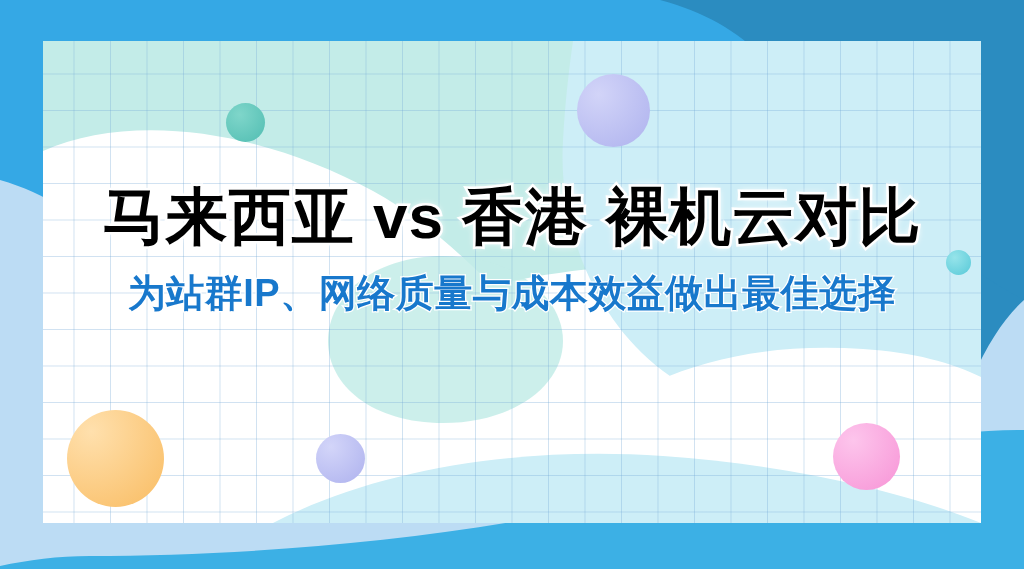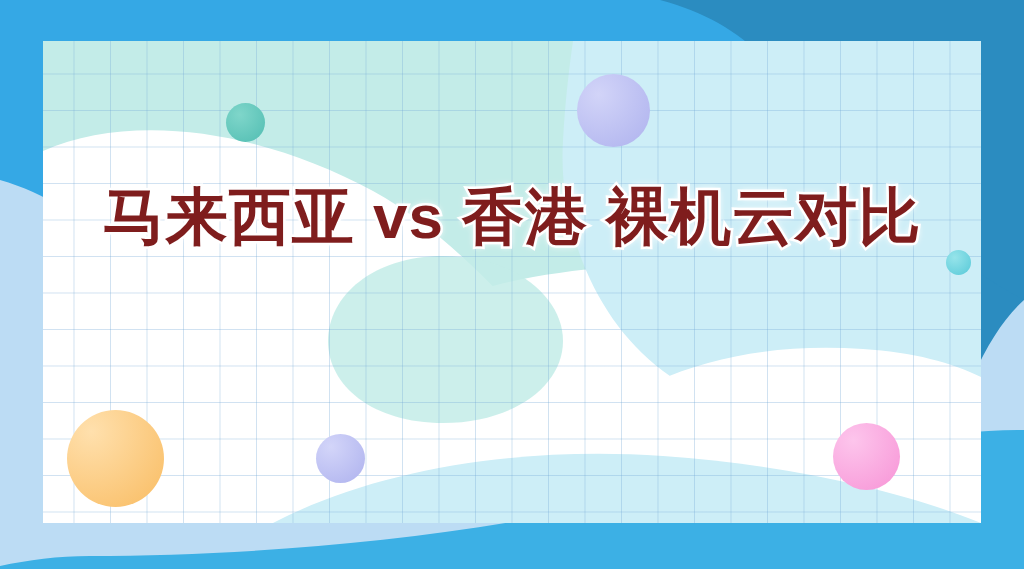--- a/index.html
+++ b/index.html
@@ -68,21 +68,21 @@
     left: 0;
     top: 186px;
     width: 1024px;
     text-align: center;
     line-height: 1;
   }
 
   #title {
     font-size: 62px;
     font-weight: bold;
-    color: #7f1d1d;
+    color: #000000;
     letter-spacing: 1px;
     white-space: nowrap;
     -webkit-text-stroke: 5px #ffffff;
     paint-order: stroke fill;
     text-shadow:
       0 0 6px rgba(255,255,255,0.95),
       0 0 10px rgba(255,255,255,0.75);
   }
 
   #subtitle {
@@ -154,15 +154,16 @@
 
     <div class="blob" style="left:273px; top:393px; width:49px; height:49px;
                 background: radial-gradient(circle at 30% 26%, #d3d5f9, #aeb2ee);"></div>
 
     <div class="blob" style="left:790px; top:382px; width:67px; height:67px;
                 background: radial-gradient(circle at 30% 26%, #fdc5ec, #f794d6);"></div>
   </div>
 
   <div id="text-block">
     <div id="title">马来西亚 vs 香港 裸机云对比</div>
+    <div id="subtitle">为站群IP、网络质量与成本效益做出最佳选择</div>
   </div>
 
 </div>
 
 </body></html>

